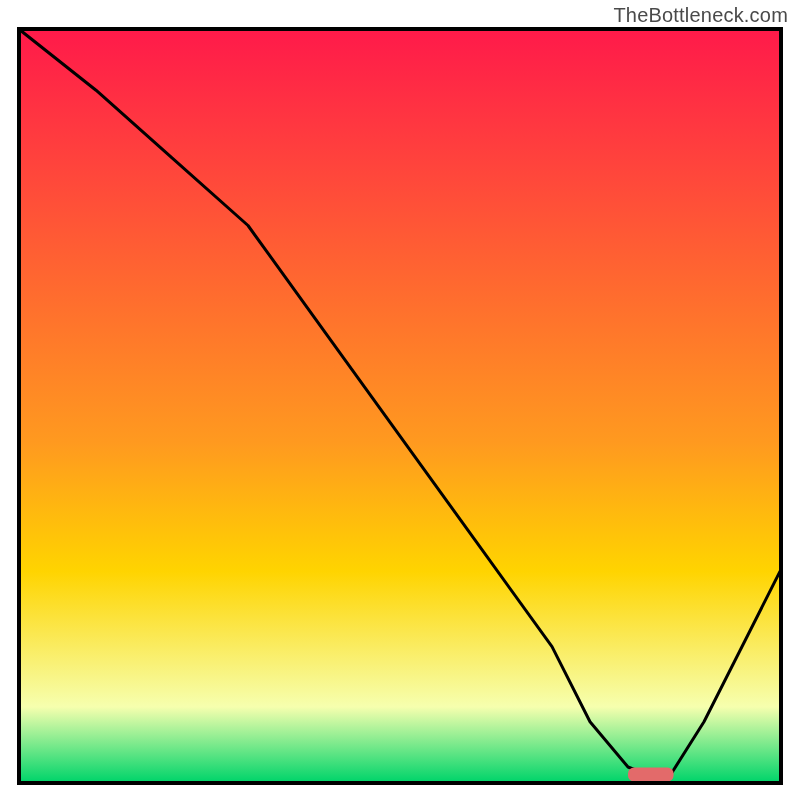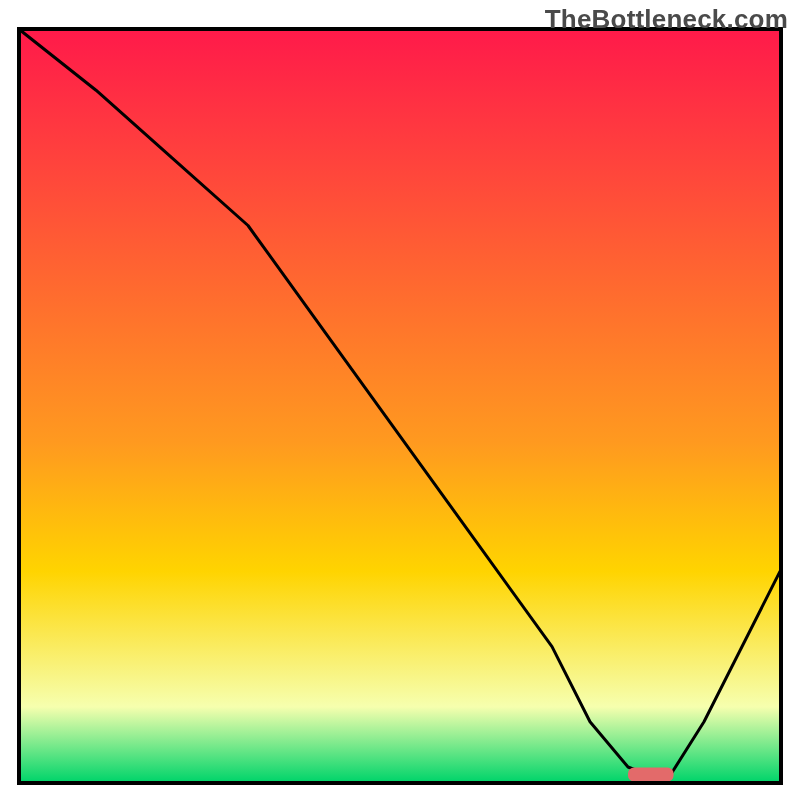--- a/index.html
+++ b/index.html
@@ -13,22 +13,22 @@
   .frame {
     position: relative;
     width: 800px;
     height: 800px;
     box-sizing: border-box;
   }
   .watermark {
     position: absolute;
     top: 4px;
     right: 12px;
-    font-size: 26px;
-    font-weight: 700;
+    font-size: 20px;
+    font-weight: 400;
     color: #4a4a4a;
     letter-spacing: 0.2px;
     z-index: 4;
   }
   svg.plot {
     position: absolute;
     left: 0;
     top: 0;
   }
 </style>

